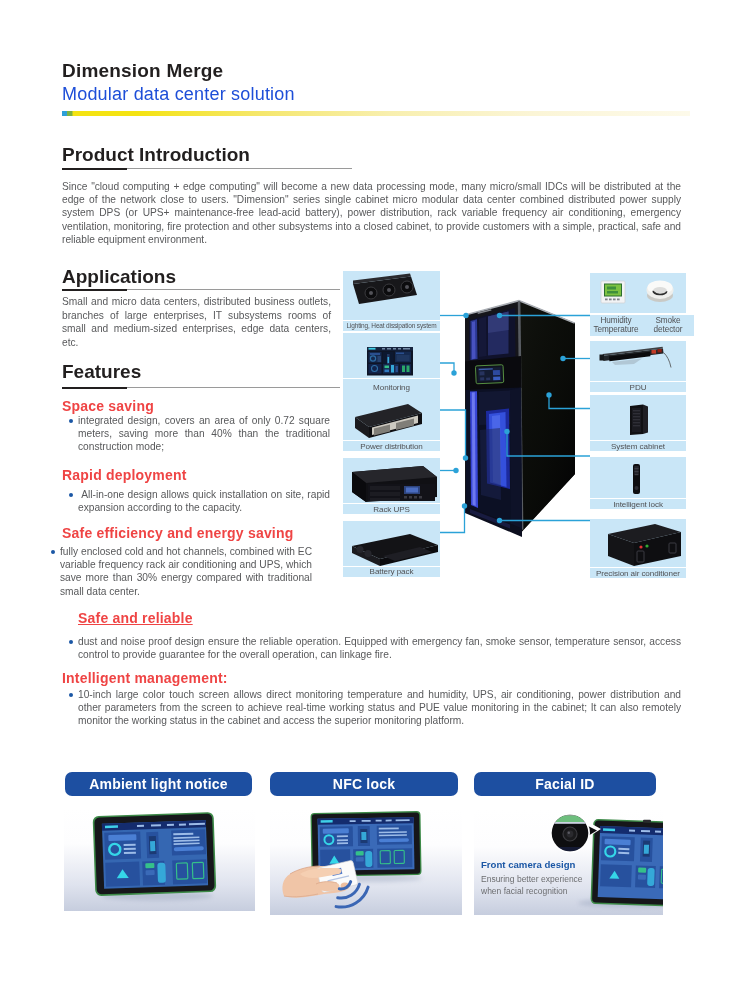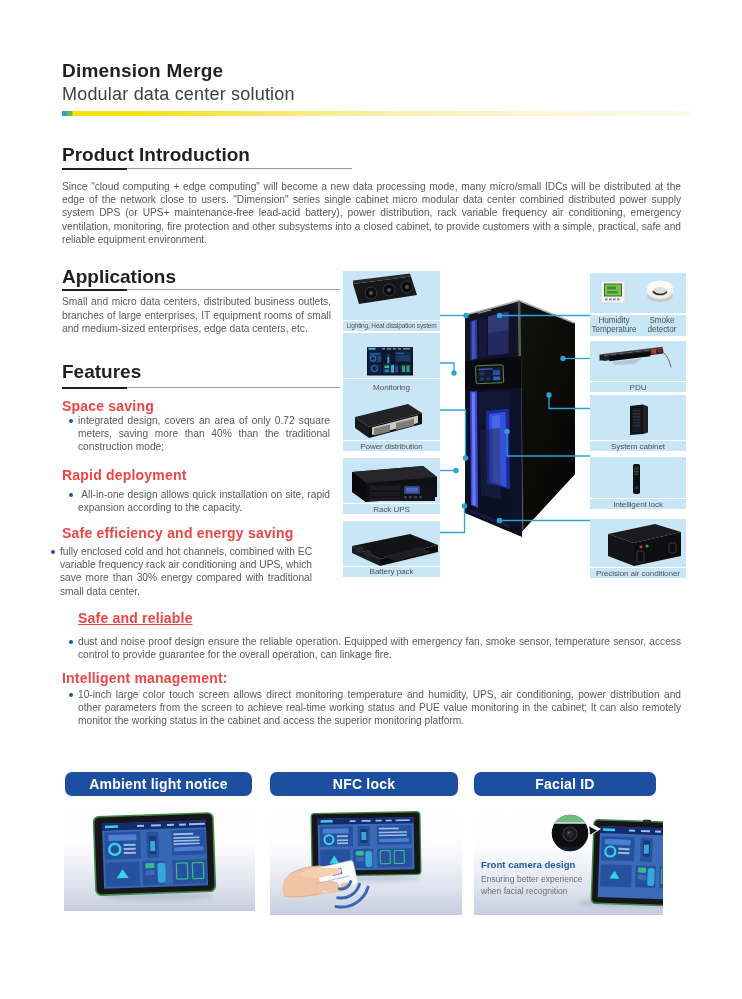--- a/index.html
+++ b/index.html
@@ -15,36 +15,36 @@
   .bullets .b:before{content:"";position:absolute;left:7px;top:4.5px;width:4px;height:4px;border-radius:50%;background:#1b57a5;}
   .box{position:absolute;background:#c9e6f7;}
   .lblstrip{position:absolute;background:#c9e6f7;color:#505154;text-align:center;font-size:8.1px;letter-spacing:-0.1px;display:flex;align-items:center;justify-content:center;}
   .pillH{position:absolute;height:24px;background:#1d4fa1;border-radius:7px;color:#fff;font-size:14px;font-weight:bold;display:flex;align-items:center;justify-content:center;letter-spacing:0.2px;}
   .photo{position:absolute;background:linear-gradient(180deg,#ffffff 0%,#fdfdfe 35%,#dfe3ee 75%,#c6cdde 100%);}
 </style>
 </head>
 <body>
 
 <div class="abs" style="left:62px;top:60px;font-size:19px;font-weight:bold;color:#221f1f;letter-spacing:0.2px;">Dimension Merge</div>
-<div class="abs" style="left:62px;top:84px;font-size:18px;color:#404040;letter-spacing:0.2px;">Modular data center solution</div>
+<div class="abs" style="left:62px;top:84px;font-size:18px;color:#1d4ed8;letter-spacing:0.2px;">Modular data center solution</div>
 <div class="abs" style="left:62px;top:111px;width:628px;height:5px;background:linear-gradient(90deg,#2d9fd8 0px,#2d9fd8 5px,#7db343 5px,#7db343 10px,#f4e312 11px,#f4e312 12%,#f5e76e 32%,#f8efae 52%,#fbf5d6 75%,#fdfaea 100%);"></div>
 
 <div class="abs secHead" style="left:62px;top:144px;">Product Introduction</div>
 <div class="abs" style="left:62px;top:168px;width:290px;height:3px;">
     <div class="u1"></div>
     <div class="u2"></div>
   </div>
 <div class="abs grey" style="left:62px;top:180px;width:619px;font-size:10.2px;line-height:13.2px;text-align:justify;">Since "cloud computing + edge computing" will become a new data processing mode, many micro/small IDCs will be distributed at the edge of the network close to users. "Dimension" series single cabinet micro modular data center combined distributed power supply system DPS (or UPS+ maintenance-free lead-acid battery), power distribution, rack variable frequency air conditioning, emergency ventilation, monitoring, fire protection and other subsystems into a closed cabinet, to provide customers with a simple, practical, safe and reliable equipment environment.</div>
 
 <div class="abs secHead" style="left:62px;top:266px;">Applications</div>
 <div class="abs" style="left:62px;top:289px;width:278px;height:3px;">
     <div class="u1"></div>
     <div class="u2"></div>
   </div>
-<div class="abs grey" style="left:62px;top:295px;width:269px;font-size:10.2px;line-height:13.5px;text-align:justify;">Small and micro data centers, distributed business outlets, branches of large enterprises, IT equipment rooms of small and medium-sized enterprises, edge data centers, etc.</div>
+<div class="abs grey" style="left:62px;top:295px;width:269px;font-size:10.2px;line-height:13.5px;text-align:justify;">Small and micro data centers, distributed business outlets, branches of large enterprises, IT subsystems rooms of small and medium-sized enterprises, edge data centers, etc.</div>
 
 <div class="abs secHead" style="left:62px;top:361px;">Features</div>
 <div class="abs" style="left:62px;top:387px;width:278px;height:3px;">
     <div class="u1"></div>
     <div class="u2"></div>
   </div>
 
 <div class="abs featH" style="left:62px;top:398px;">Space saving</div>
 <div class="abs bullets" style="left:62px;top:414px;width:268px;">
     <div class="b">integrated design, covers an area of only 0.72 square meters, saving more than 40% than the traditional construction&nbsp;mode;</div>
@@ -75,21 +75,21 @@
 <div class="box" style="left:343px;top:333px;width:97px;height:45px;"></div>
 <div class="lblstrip" style="left:343px;top:378.5px;width:97px;height:18px;">Monitoring</div>
 <div class="box" style="left:343px;top:395px;width:97px;height:45px;"></div>
 <div class="lblstrip" style="left:343px;top:441px;width:97px;height:10px;">Power distribution</div>
 <div class="box" style="left:343px;top:458px;width:97px;height:45px;"></div>
 <div class="lblstrip" style="left:343px;top:504px;width:97px;height:10px;">Rack UPS</div>
 <div class="box" style="left:343px;top:521px;width:97px;height:44.5px;"></div>
 <div class="lblstrip" style="left:343px;top:566.5px;width:97px;height:10px;">Battery pack</div>
 
 <div class="box" style="left:590px;top:272.5px;width:96px;height:40px;"></div>
-<div class="lblstrip" style="left:590px;top:314.5px;width:96px;height:21px;font-size:8.2px;line-height:9px;letter-spacing:-0.1px;">
+<div class="lblstrip" style="left:590px;top:314.5px;width:104px;height:21px;font-size:8.2px;line-height:9px;letter-spacing:-0.1px;">
   <div style="width:50%;">Humidity<br>Temperature</div>
     <div style="width:50%;">Smoke<br>detector</div>
 </div>
 <div class="box" style="left:590px;top:341px;width:96px;height:40px;"></div>
 <div class="lblstrip" style="left:590px;top:382px;width:96px;height:10px;">PDU</div>
 <div class="box" style="left:590px;top:395px;width:96px;height:45px;"></div>
 <div class="lblstrip" style="left:590px;top:441px;width:96px;height:10px;">System cabinet</div>
 <div class="box" style="left:590px;top:457px;width:96px;height:41px;"></div>
 <div class="lblstrip" style="left:590px;top:499px;width:96px;height:10px;">Intelligent lock</div>
 <div class="box" style="left:590px;top:519px;width:96px;height:48px;"></div>

